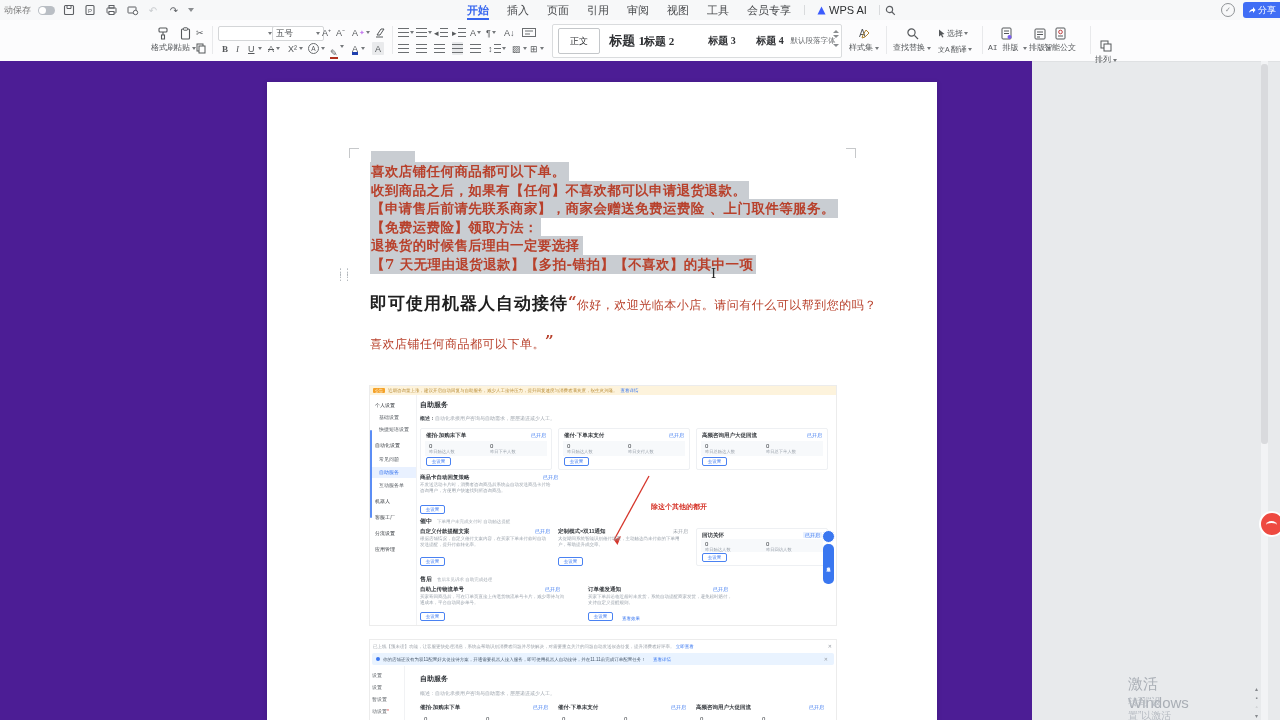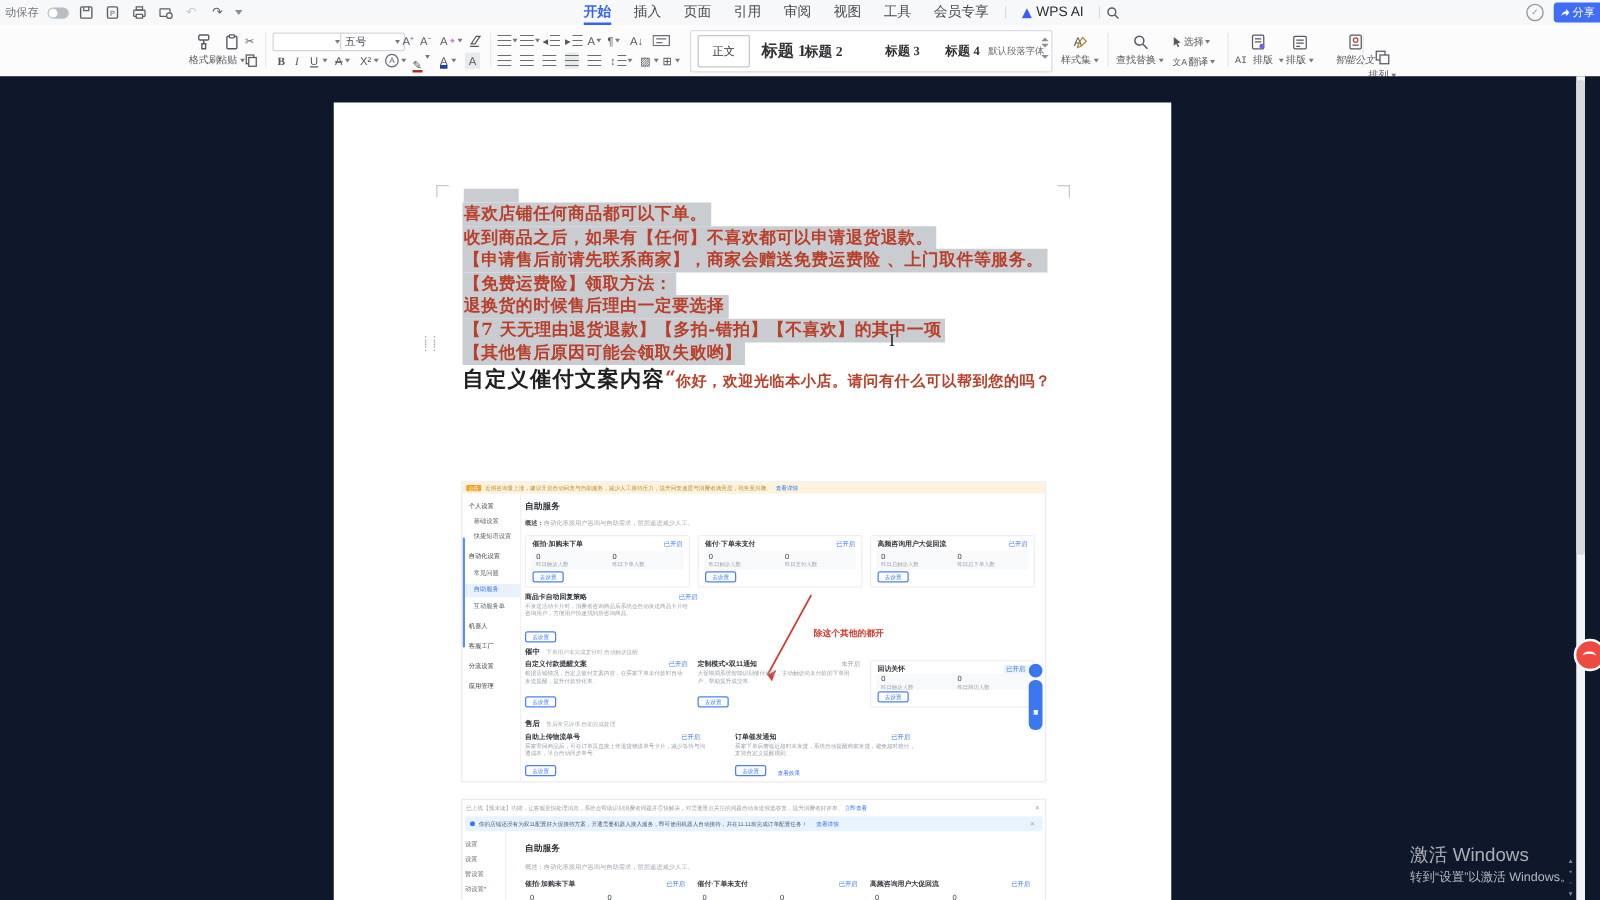--- a/index.html
+++ b/index.html
@@ -42,35 +42,35 @@
   .ubar{display:inline-block;position:relative;}
   .ubar::after{content:"";position:absolute;left:0;right:0;bottom:-1px;height:2.5px;}
   .gallery{position:absolute;left:552px;top:4px;width:288px;height:32px;background:#fff;border:1px solid #dadcde;border-radius:2px;}
   .gitem{position:absolute;top:0;height:32px;display:flex;align-items:center;justify-content:center;color:#2f3134;white-space:nowrap;}
   .gsel{border:1px solid #c4c7ca;border-radius:2px;top:3px;height:24px;background:#fff;font-size:9px;}
   .garr{position:absolute;right:2px;display:flex;flex-direction:column;gap:2px;align-items:center;top:5px;}
   .garr i{width:0;height:0;border-left:3px solid transparent;border-right:3px solid transparent;}
   .lines{display:inline-block;width:11px;height:9px;
          background:linear-gradient(#6b6e71 1.2px,transparent 1.2px) 0 0/11px 4px repeat-y;}
   
-  .docarea{position:absolute;left:0;top:61px;width:1280px;height:659px;background:#0f172a;}
+  .docarea{position:absolute;left:0;top:61px;width:1032px;height:659px;background:#4c1d95;}
   .page{position:absolute;left:267px;top:21px;width:670px;height:638px;background:#fff;
         box-shadow:0 1px 5px rgba(0,0,0,.16);overflow:hidden;}
   .cropL{position:absolute;left:82px;top:66px;width:9px;height:9px;border-top:1px solid #c6c8ca;border-left:1px solid #c6c8ca;}
   .cropR{position:absolute;left:579px;top:66px;width:9px;height:9px;border-top:1px solid #c6c8ca;border-right:1px solid #c6c8ca;}
   .selstub{position:absolute;left:104px;top:69px;width:44px;height:11px;background:#c9cdd2;}
   .selline{position:absolute;left:103px;white-space:nowrap;font-family:"DejaVu Serif","Liberation Serif",serif;
            font-size:13.5px;font-weight:600;color:#b8402b;line-height:17px;letter-spacing:.4px;}
   .selline span{background:#c9cdd2;padding:1px 3px 2px 1px;}
   .draghandle{position:absolute;left:69px;top:188px;color:#9aa0a6;font-size:9px;letter-spacing:-2px;line-height:5px;}
   .ibeam{position:absolute;left:444px;top:184px;font-family:"DejaVu Serif",serif;font-size:13px;color:#2b2b2b;}
   .para1{position:absolute;left:103px;top:210px;white-space:nowrap;}
   .p-black{font-family:"DejaVu Serif","Liberation Serif",serif;font-size:17px;font-weight:700;color:#202020;letter-spacing:1px;}
   .p-q{font-family:"DejaVu Serif",serif;font-size:15px;font-weight:700;color:#b8402b;vertical-align:2px;}
-  .p-red{font-family:"DejaVu Serif","Liberation Serif",serif;font-size:12px;font-weight:700;color:#b8402b;letter-spacing:.5px;}
+  .p-red{font-family:"DejaVu Serif","Liberation Serif",serif;font-size:12px;font-weight:400;color:#b8402b;letter-spacing:.5px;}
   .para2{position:absolute;left:103px;top:250px;white-space:nowrap;}
   
   .shot{position:absolute;left:103px;background:#fff;outline:1px solid #ececec;overflow:hidden;}
   .s1notice{position:absolute;left:0;top:0;right:0;height:9px;background:#fdf3dc;display:flex;align-items:center;gap:3px;
             font-size:4.5px;color:#bb8f3a;padding-left:3px;white-space:nowrap;overflow:hidden;}
   .s1tag{background:#f5a228;color:#fff;border-radius:1px;font-size:4px;padding:0 2px;line-height:5px;}
   .s1link{color:#3a77f0;}
   .s1side{position:absolute;left:0;top:9px;bottom:0;width:46px;background:#fff;border-right:1px solid #f1f2f4;}
   .s1si{position:absolute;left:0;width:46px;height:11px;line-height:11px;font-size:5px;color:#5b6066;
         padding-left:9px;box-sizing:border-box;white-space:nowrap;overflow:hidden;}
@@ -377,21 +377,21 @@
     <div class="bigbtn" style="left:1056px;top:16px;width:28px;margin-left:36px;">
       <div class="bi">
           <svg width="12" height="12" viewBox="0 0 12 12">
             <rect x="1" y="1" width="7" height="7" fill="none" stroke="#55585b" stroke-width="1"></rect>
             <rect x="4" y="4" width="7" height="7" fill="#fcfcfd" stroke="#55585b" stroke-width="1"></rect>
           </svg>
         </div>
       <div class="bl"><span>排列</span> <i class="dn" style="display:inline-block"></i></div>
     </div>
     <div class="rsep" style="left:1090px;"></div>
-    <div class="bigbtn" style="left:1064px;top:4px;width:40px;font-style:italic;">
+    <div class="bigbtn" style="left:1040px;top:4px;width:40px;">
       <div class="bi">
           <svg width="11" height="13" viewBox="0 0 11 13">
             <rect x="1" y="1" width="9" height="11" rx="1" fill="none" stroke="#55585b" stroke-width="1"></rect>
             <circle cx="5.5" cy="5" r="1.8" fill="none" stroke="#c04040" stroke-width="1"></circle>
             <line x1="3" y1="9" x2="8" y2="9" stroke="#55585b"></line>
           </svg>
         </div>
       <div class="bl">智能公文</div>
     </div>
   </div>
@@ -401,27 +401,29 @@
       <div class="cropL"></div>
       <div class="cropR"></div>
       <div class="selstub"></div>
 
       <div class="selline" style="top:81px;"><span>喜欢店铺任何商品都可以下单。</span></div>
       <div class="selline" style="top:99.5px;"><span>收到商品之后，如果有【任何】不喜欢都可以申请退货退款。</span></div>
       <div class="selline" style="top:118px;"><span>【申请售后前请先联系商家】，商家会赠送免费运费险 、上门取件等服务。</span></div>
       <div class="selline" style="top:136.5px;"><span>【免费运费险】领取方法：</span></div>
       <div class="selline" style="top:155px;"><span>退换货的时候售后理由一定要选择</span></div>
       <div class="selline" style="top:173.5px;"><span>【7 天无理由退货退款】【多拍-错拍】【不喜欢】的其中一项</span></div>
-      <div class="selline" style="top:192px;"><span>【其他售后原因可能会领取失败哟】</span></div>
 
       <div class="draghandle">⋮⋮<br>⋮⋮</div>
       <div class="ibeam">I</div>
 
       <div class="para1">
-        <span class="p-black">自定义催付文案内容</span><span class="p-q">“</span><span class="p-red">你好，欢迎光临本小店。请问有什么可以帮到您的吗？</span>
+        <span class="p-black">即可使用机器人自动接待</span><span class="p-q">“</span><span class="p-red">你好，欢迎光临本小店。请问有什么可以帮到您的吗？</span>
+      </div>
+      <div class="para2">
+        <span class="p-red">喜欢店铺任何商品都可以下单。</span><span class="p-q">”</span>
       </div>
 
       <div class="shot" style="top:304px;width:466px;height:239px;">
         <div class="s1notice">
           <span class="s1tag">公告</span>
           <span>近期咨询量上涨，建议开启自动回复与自助服务，减少人工接待压力，提升回复速度与消费者满意度，祝生意兴隆。</span>
           <span class="s1link">查看详情</span>
         </div>
         <div class="s1side">
           <div class="s1si grp" style="top:5px;">个人设置</div>

